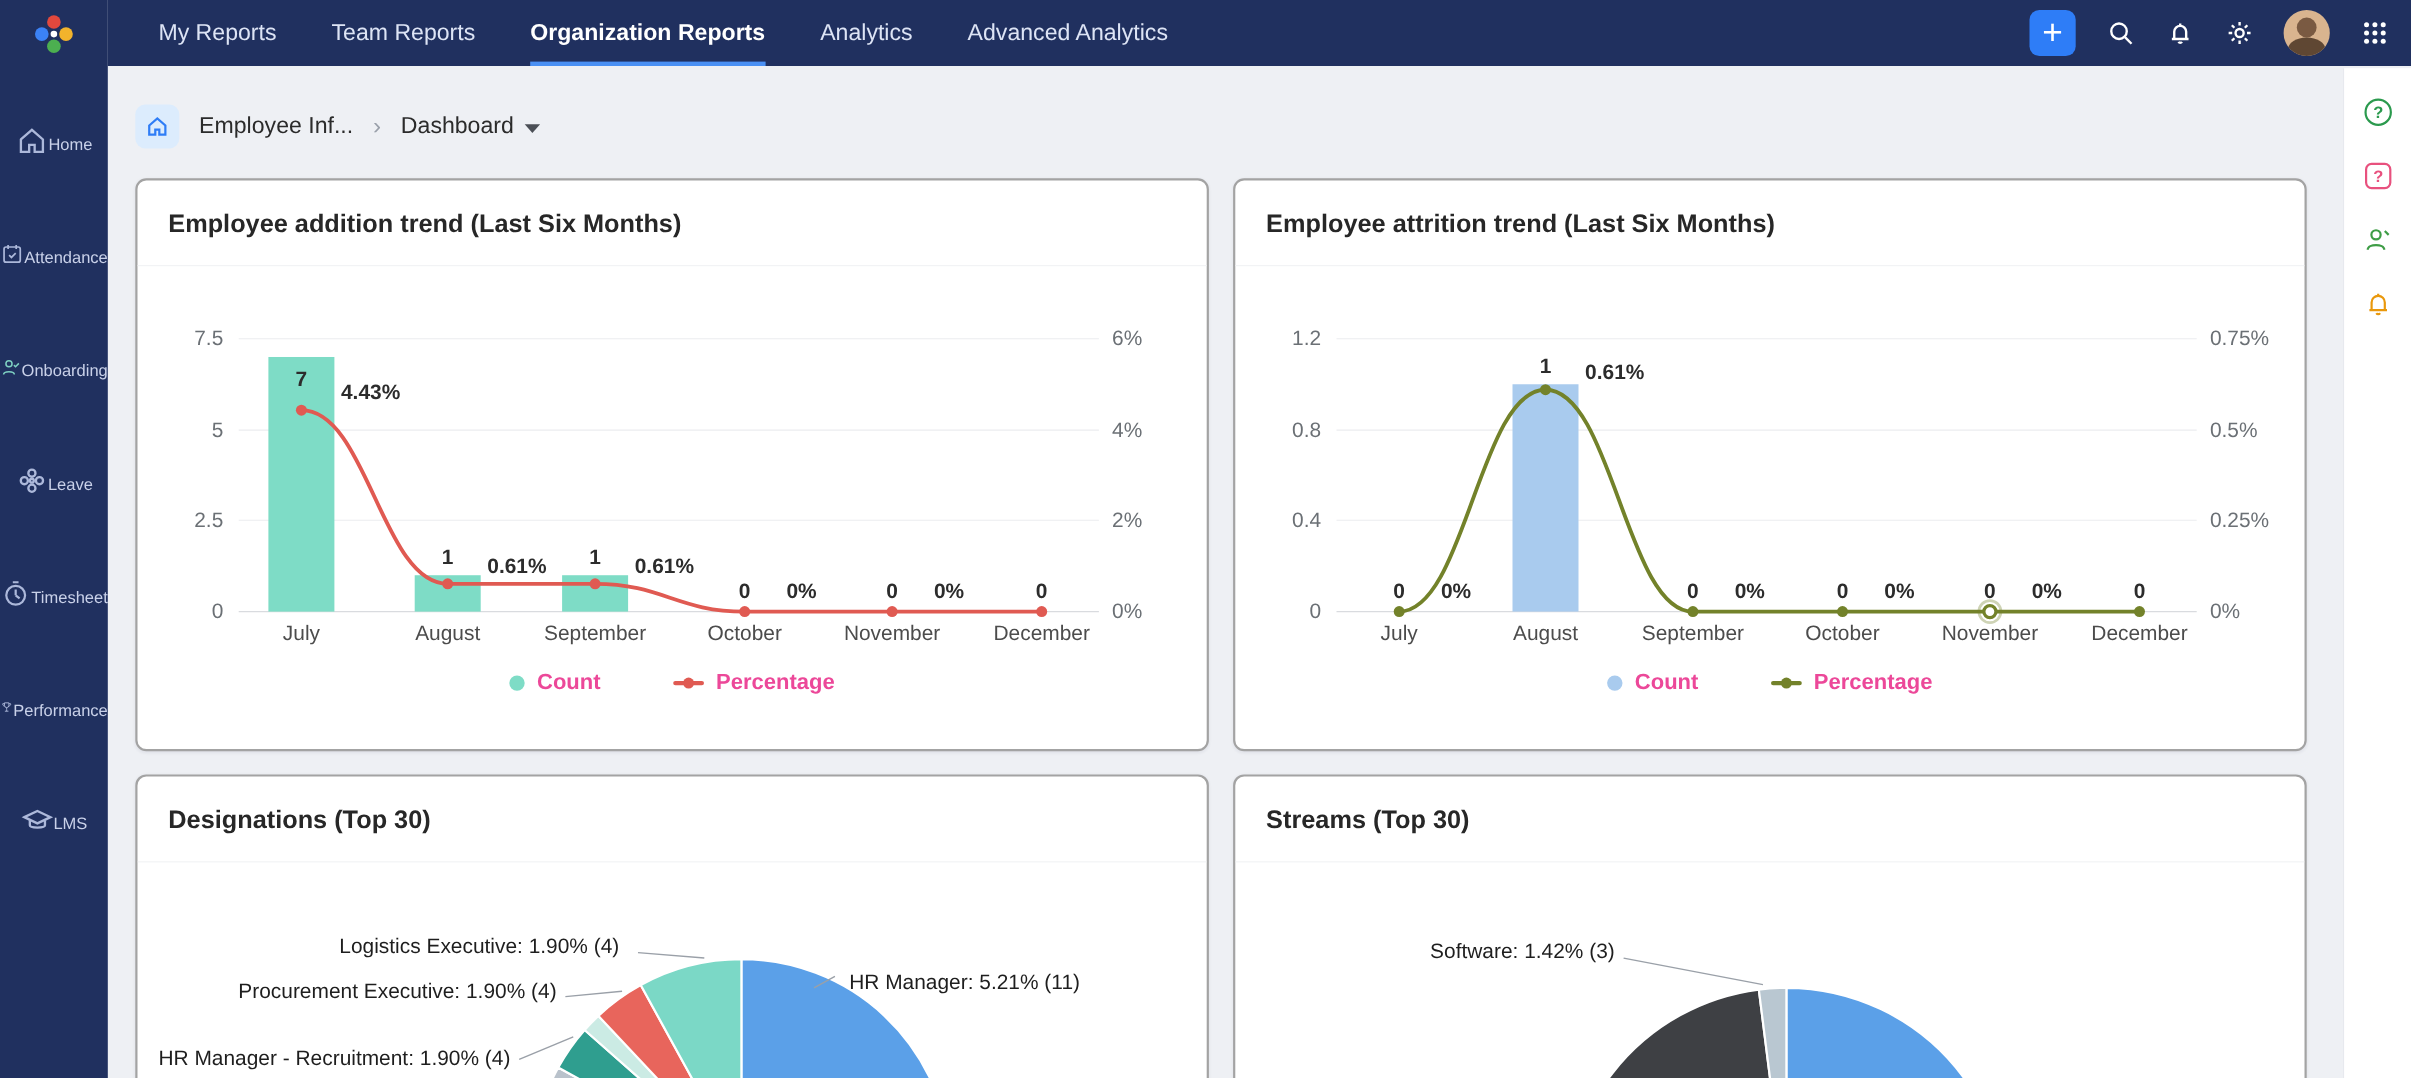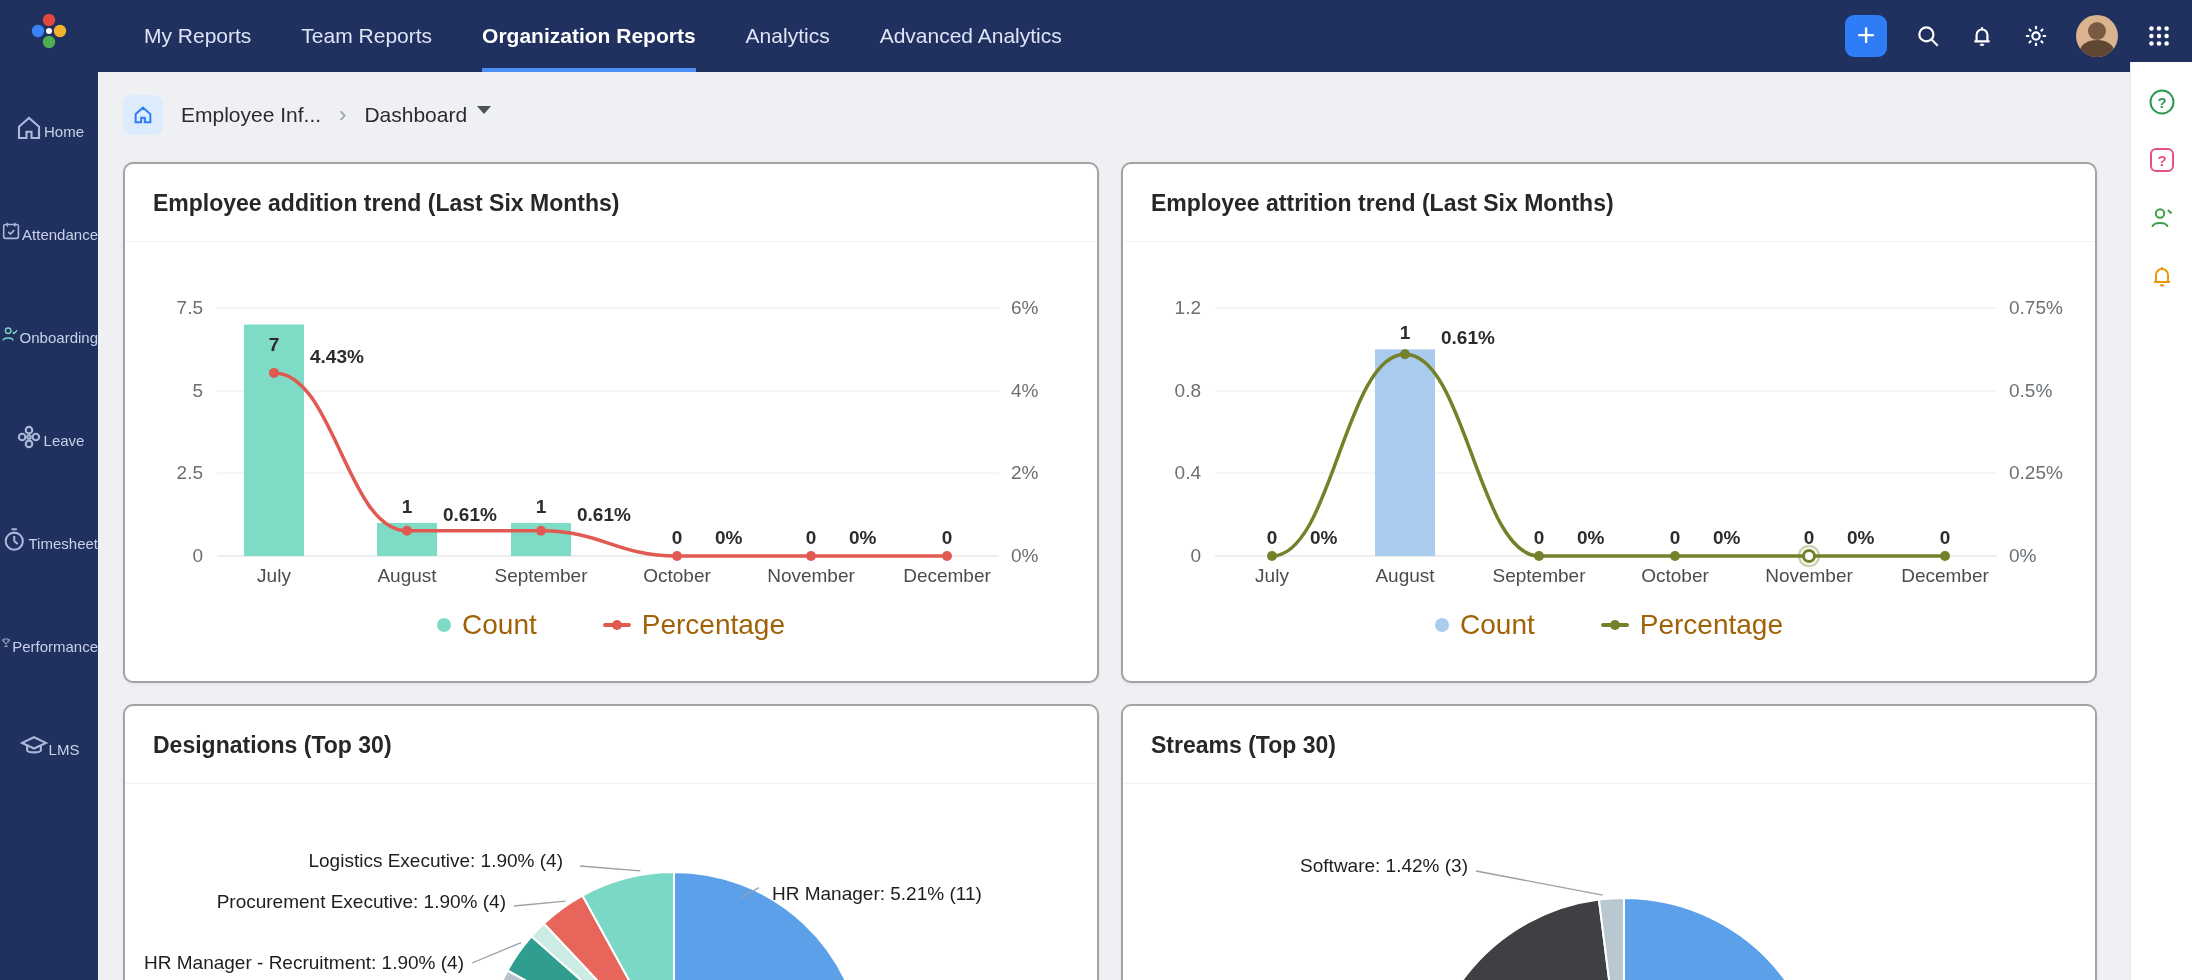--- a/index.html
+++ b/index.html
@@ -11,21 +11,21 @@
   .sidebar{position:absolute;left:0;top:0;width:98px;height:980px;background:#20305f;z-index:4;
            display:flex;flex-direction:column;align-items:center;}
   .logo{width:98px;height:62px;display:flex;align-items:center;justify-content:center;cursor:pointer;}
   .snav{display:flex;flex-direction:column;align-items:center;margin-top:14px;width:100%;}
   .sitem{width:100%;height:103px;display:flex;flex-direction:row;align-items:center;justify-content:center;
          cursor:pointer;color:#c9d1e9;}
   .sitem svg{width:30px;height:30px;}
   .sitem .slabel{font-size:15px;margin-top:7px;color:#c9d1e9;max-width:94px;text-align:center;}
 
   
-  .topbar{position:absolute;left:98px;top:0;right:0;height:72px;background:#20305f;z-index:3;
+  .topbar{position:absolute;left:98px;top:0;right:0;height:60px;background:#20305f;z-index:3;
           display:flex;align-items:stretch;}
   .tabs{display:flex;align-items:stretch;padding-left:46px;gap:50px;}
   .tab{display:flex;align-items:center;color:#dde4f5;font-size:21px;cursor:pointer;
        border-bottom:4px solid transparent;padding-top:4px;white-space:nowrap;}
   .tab.active{color:#fff;font-weight:700;border-bottom-color:#4a90f4;}
   .topbar-right{margin-left:auto;display:flex;align-items:center;gap:27px;padding-right:20px;}
   .addbtn{width:42px;height:42px;border-radius:9px;background:#2e7df7;color:#fff;font-size:32px;line-height:40px;
           text-align:center;cursor:pointer;font-weight:400;}
   .tbicon{width:27px;height:27px;cursor:pointer;display:flex;align-items:center;justify-content:center;}
   .avatar{width:42px;height:42px;border-radius:50%;background:#d9b48f;overflow:hidden;cursor:pointer;position:relative;}
@@ -37,36 +37,36 @@
         display:flex;flex-direction:column;align-items:center;padding-top:26px;gap:30px;z-index:3;}
   .rail .ricon{width:28px;height:28px;cursor:pointer;}
 
   
   .content{position:absolute;left:98px;top:62px;right:62px;bottom:0;padding:32px 0 0 25px;overflow:hidden;}
   .breadcrumb{display:flex;align-items:center;gap:18px;height:42px;margin-bottom:26px;}
   .bc-home{width:40px;height:40px;border-radius:9px;background:#dcecfd;display:flex;align-items:center;
            justify-content:center;cursor:pointer;}
   .bc-text{font-size:21px;color:#2b2b2b;font-weight:500;cursor:pointer;}
   .bc-sep{font-size:22px;color:#9aa0aa;}
-  .bc-page{display:flex;align-items:flex-start;gap:10px;cursor:pointer;}
+  .bc-page{display:flex;align-items:center;gap:10px;cursor:pointer;}
   .caret{width:0;height:0;border-left:7px solid transparent;border-right:7px solid transparent;
          border-top:8px solid #4b4f56;margin-top:3px;}
 
   .cards{display:grid;grid-template-columns:976px 976px;gap:21px 22px;}
   .card{background:#fff;border-radius:10px;border:2px solid #a3a3a3;box-shadow:0 1px 3px rgba(25,35,65,.07);}
   .card.trend{height:521px;}
   .card.pie{height:600px;position:relative;overflow:hidden;}
   .card-title{padding:26px 28px 24px;font-size:23px;font-weight:700;color:#272727;border-bottom:1px solid #f1f2f4;}
   svg.trendSvg{display:block;margin:13px auto 0;}
   svg text{font-family:"Liberation Sans",sans-serif;}
   .tick{font-size:19px;fill:#6b7075;}
   .month{font-size:19px;fill:#4c4c4c;}
   .dlab{font-size:19px;font-weight:700;fill:#2c2c2c;}
   .legend{display:flex;justify-content:center;gap:66px;margin-top:22px;}
-  .legend .li{display:flex;align-items:center;gap:11px;font-size:28px;color:#a16207;cursor:pointer;}
+  .legend .li{display:flex;align-items:center;gap:11px;font-size:20px;color:#ec4899;cursor:pointer;font-weight:bold;}
   .dot{width:14px;height:14px;border-radius:50%;display:inline-block;}
   .ld{width:28px;height:4px;border-radius:2px;display:inline-block;position:relative;}
   .ld i{position:absolute;left:50%;top:50%;width:10px;height:10px;border-radius:50%;transform:translate(-50%,-50%);}
   .pieSvg{position:absolute;left:0;top:92px;}
   .pie-labels{position:absolute;left:0;top:0;right:0;bottom:0;pointer-events:none;}
   .pie-label{position:absolute;font-size:19px;color:#1e1e1e;white-space:nowrap;}
 </style>
 </head>
 <body>
 

